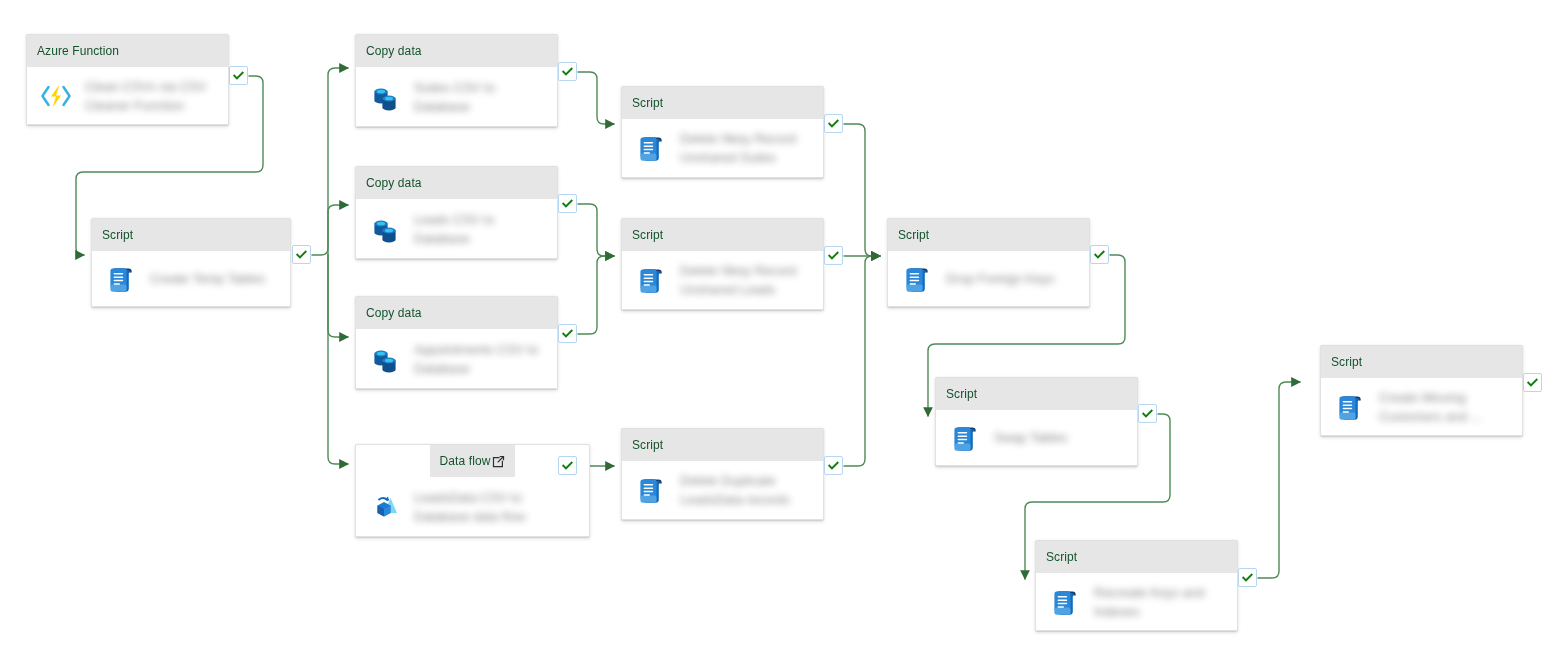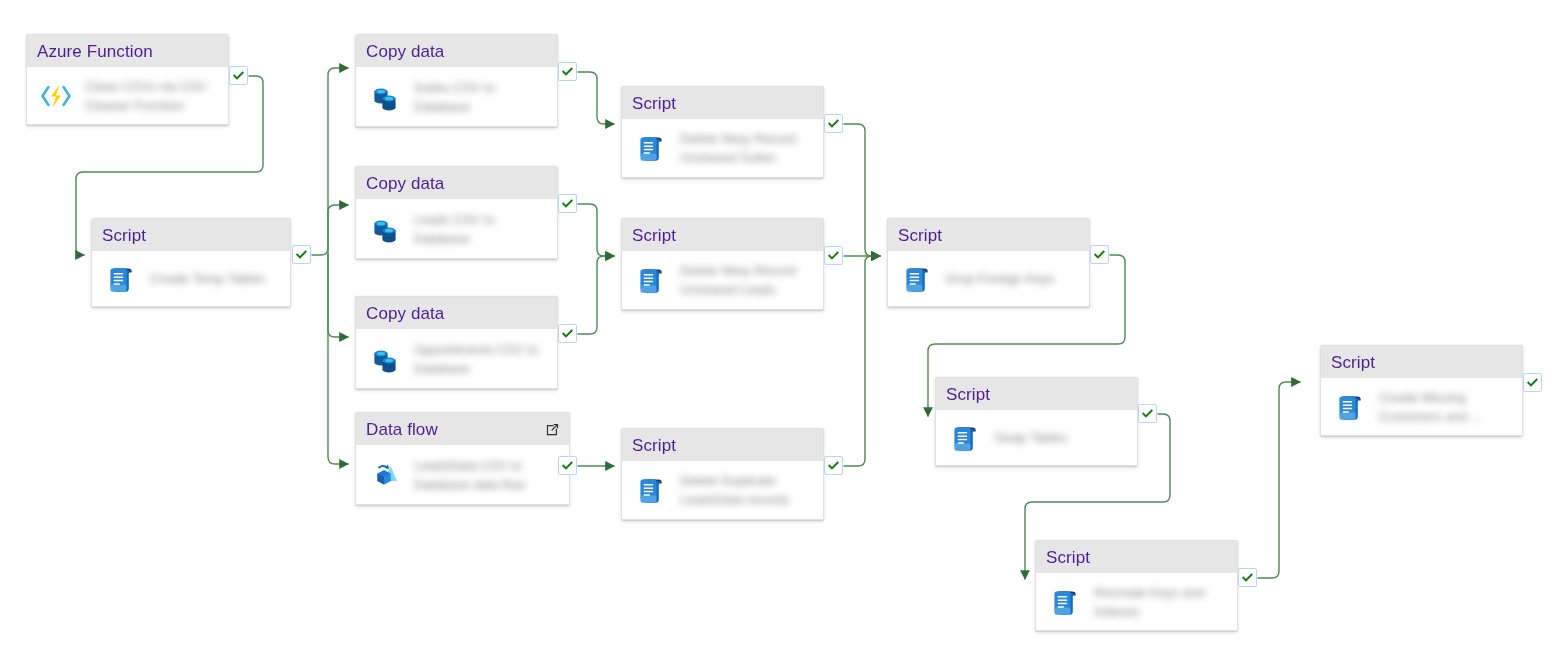--- a/index.html
+++ b/index.html
@@ -43,22 +43,22 @@
   .node-header {
     height: 32px;
     min-height: 32px;
     background: #e6e6e6;
     display: flex;
     align-items: center;
     padding: 0 9px 0 10px;
     box-sizing: border-box;
   }
   .node-type {
-    font-size: 17px;
-    color: #4c1d95;
+    font-size: 12px;
+    color: #14532d;
     line-height: 1;
     letter-spacing: 0.1px;
     white-space: nowrap;
     flex: 1 1 auto;
   }
   .header-action {
     flex: 0 0 auto;
     width: 16px;
     height: 16px;
     display: flex;
@@ -245,21 +245,21 @@
                   <path d="M 14.4 18.5 v 9 a 6.6 2.9699999999999998 0 0 0 13.2 0 v -9 z" fill="#0f4f8c"></path>
                   <ellipse cx="21" cy="18.5" rx="6.6" ry="2.9699999999999998" fill="#1b7ec4"></ellipse>
                   <ellipse cx="21" cy="18.5" rx="4.092" ry="1.848" fill="#34c3f0"></ellipse>
                 </g>
               </g>
             </svg>
           </div>
           <div class="node-name">Appointments CSV to Database</div>
         </div>
       </div>
-      <div class="node" style="left: 355px; top: 412px; width: 215px; height: 93px;">
+      <div class="node" style="left: 355px; top: 444px; width: 235px; height: 93px; align-items: center;">
         <div class="node-header">
           <div class="node-type">Data flow</div>
           <div class="header-action">
             <svg width="15" height="15" viewBox="0 0 16 16">
               <path d="M2 3.2 h7.2 v1.3 H3.3 v8.2 h8.2 V7.2 h1.3 V14 H2 z" fill="#323130"></path>
               <path d="M9.3 2 H14 v4.7 h-1.3 V4.25 L7.6 9.35 l-0.95 -0.95 l5.1 -5.1 H9.3 z" fill="#323130"></path>
             </svg>
           </div>
         </div>
         <div class="node-body">

